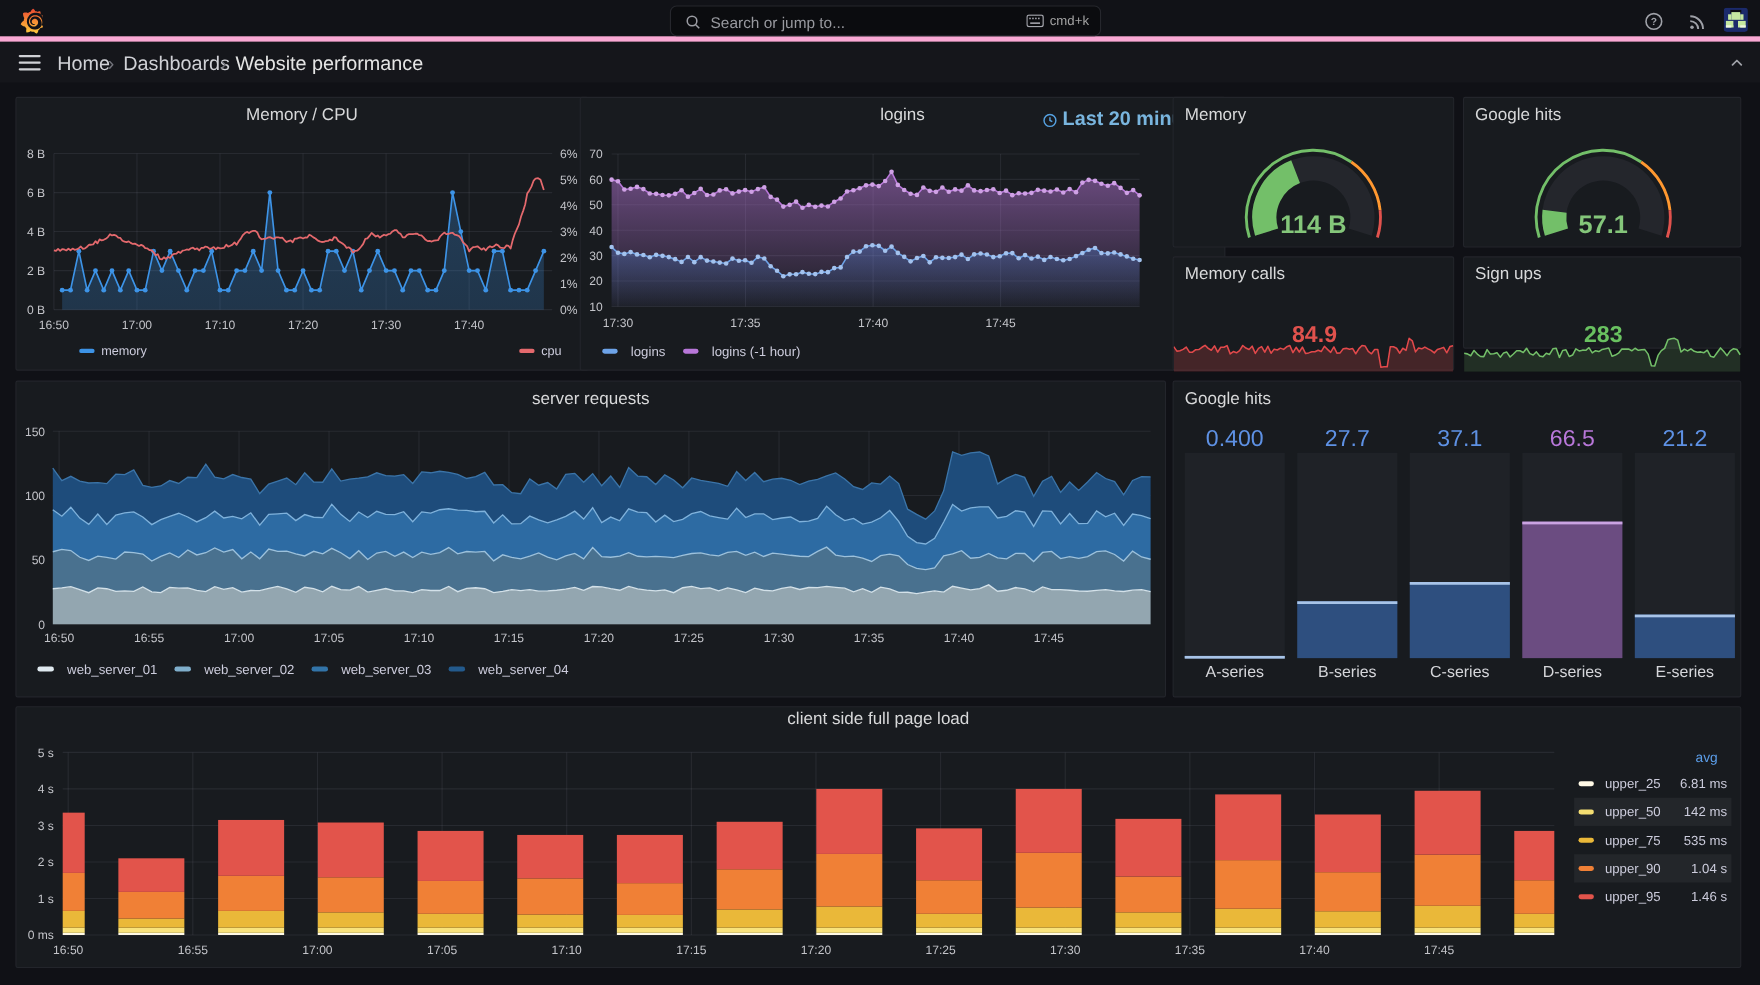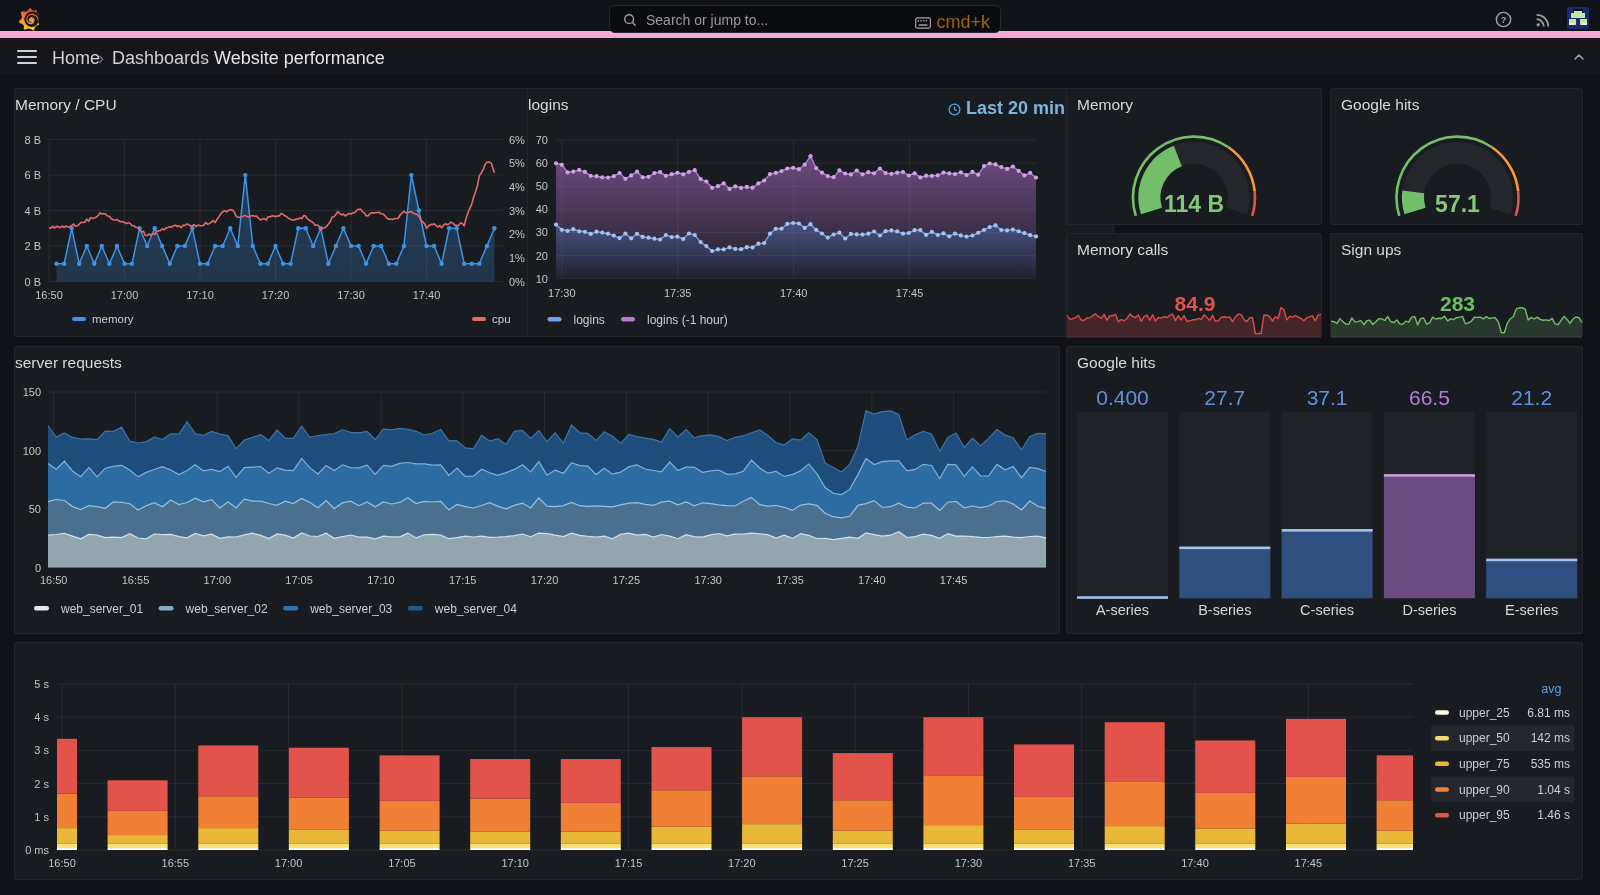--- a/index.html
+++ b/index.html
@@ -1,26 +1,26 @@
 <!DOCTYPE html>
 <html><head><meta charset="utf-8"><title>Website performance</title>
 <style>
 * { margin:0; padding:0; box-sizing:border-box; }
 html,body { width:1600px; height:895px; overflow:hidden; background:#101116; font-family:"Liberation Sans", sans-serif; }
-.topbar { position:absolute; left:0; top:0; width:1600px; height:38px; background:#111217; border-bottom:7px solid #f9a8d4; }
+.topbar { position:absolute; left:0; top:0; width:1600px; height:38px; background:#111217; border-bottom:5px solid #f9a8d4; }
 .crumbbar { position:absolute; left:0; top:38px; width:1600px; height:37px; background:#15161b; }
 .searchbox { position:absolute; left:609px; top:5px; width:392px; height:28px; background:#0b0c0f; border:1px solid #26272d; border-radius:6px; }
 .searchbox .ph { position:absolute; left:36px; top:6px; font-size:14px; color:#98999f; }
-.searchbox .kbd { position:absolute; right:10px; top:6px; font-size:18px; color:#a16207; }
+.searchbox .kbd { position:absolute; right:10px; top:6px; font-size:12px; color:#a3a3a3; }
 .crumb { position:absolute; top:10px; font-size:18px; color:#d0d1d6; font-weight:500; }
 .hamb { position:absolute; left:17px; top:12px; width:20px; height:14px; }
 .hamb div { height:2.4px; background:#d0d1d6; margin-bottom:3.4px; border-radius:1px; }
 .panel { position:absolute; background:#181b1f; border:1px solid #23252b; border-radius:2px; }
 .ptitle { position:absolute; top:7px; font-size:15.5px; font-weight:500; color:#d8d9da; z-index:3; }
-.pc { left:0; right:0; text-align:left; }
+.pc { left:0; right:0; text-align:center; }
 .pl { left:10px; }
 .timelab { position:absolute; right:11px; top:9px; font-size:18px; color:#79b5de; font-weight:700; }
 svg text { font-family:"Liberation Sans", sans-serif; }
 .topicon { position:absolute; top:11px; }
 </style></head>
 <body>
 <div class="topbar">
 <svg width="24" height="25" viewBox="0 0 100 104" style="position:absolute;left:16px;top:7px">
 <defs>
         <linearGradient id="glg" x1="0" y1="1" x2="0" y2="0">
@@ -429,21 +429,21 @@
     </svg>
   </div>
 <div class="panel" style="left:1066px;top:233px;width:256px;height:104px">
     <div class="ptitle pl">Memory calls</div>
     <svg width="256" height="104" viewBox="0 0 256 104" style="position:absolute;left:0;top:0">
       <path d="M0.0,81.1L2.9,85.2L5.7,84.8L8.6,83.6L11.4,81.5L14.3,86.1L17.1,86.2L20.0,83.9L22.8,83.8L25.7,81.7L28.5,79.9L31.4,82.7L34.2,84.4L37.1,80.4L40.0,86.1L42.8,81.7L45.7,81.7L48.5,80.2L51.4,87.7L54.2,85.6L57.1,86.7L59.9,84.7L62.8,80.1L65.6,82.4L68.5,83.7L71.3,80.7L74.2,87.3L77.1,82.7L79.9,81.1L82.8,86.2L85.6,80.8L88.5,87.1L91.3,83.4L94.2,84.2L97.0,82.5L99.9,83.6L102.7,81.3L105.6,80.1L108.4,86.6L111.3,81.7L114.2,86.0L117.0,81.5L119.9,87.4L122.7,86.8L125.6,85.8L128.4,85.8L131.3,84.4L134.1,85.6L137.0,80.8L139.8,83.6L142.7,86.3L145.6,81.4L148.4,87.1L151.3,86.8L154.1,83.1L157.0,82.7L159.8,83.4L162.7,82.9L165.5,87.6L168.4,82.9L171.2,80.1L174.1,80.6L176.9,85.5L179.8,87.6L182.7,83.7L185.5,83.7L188.4,99.9L191.2,99.5L194.1,99.5L196.9,81.3L199.8,81.2L202.6,82.6L205.5,87.1L208.3,82.6L211.2,84.5L214.0,73.6L216.9,75.8L219.8,85.9L222.6,82.4L225.5,83.1L228.3,81.5L231.2,83.2L234.0,84.5L236.9,86.8L239.7,83.7L242.6,82.8L245.4,81.8L248.3,86.7L251.1,81.1L254.0,80.4L254.0,104.0L0.0,104.0Z" fill="rgba(226,73,75,0.22)"></path>
       <path d="M0.0,81.1L2.9,85.2L5.7,84.8L8.6,83.6L11.4,81.5L14.3,86.1L17.1,86.2L20.0,83.9L22.8,83.8L25.7,81.7L28.5,79.9L31.4,82.7L34.2,84.4L37.1,80.4L40.0,86.1L42.8,81.7L45.7,81.7L48.5,80.2L51.4,87.7L54.2,85.6L57.1,86.7L59.9,84.7L62.8,80.1L65.6,82.4L68.5,83.7L71.3,80.7L74.2,87.3L77.1,82.7L79.9,81.1L82.8,86.2L85.6,80.8L88.5,87.1L91.3,83.4L94.2,84.2L97.0,82.5L99.9,83.6L102.7,81.3L105.6,80.1L108.4,86.6L111.3,81.7L114.2,86.0L117.0,81.5L119.9,87.4L122.7,86.8L125.6,85.8L128.4,85.8L131.3,84.4L134.1,85.6L137.0,80.8L139.8,83.6L142.7,86.3L145.6,81.4L148.4,87.1L151.3,86.8L154.1,83.1L157.0,82.7L159.8,83.4L162.7,82.9L165.5,87.6L168.4,82.9L171.2,80.1L174.1,80.6L176.9,85.5L179.8,87.6L182.7,83.7L185.5,83.7L188.4,99.9L191.2,99.5L194.1,99.5L196.9,81.3L199.8,81.2L202.6,82.6L205.5,87.1L208.3,82.6L211.2,84.5L214.0,73.6L216.9,75.8L219.8,85.9L222.6,82.4L225.5,83.1L228.3,81.5L231.2,83.2L234.0,84.5L236.9,86.8L239.7,83.7L242.6,82.8L245.4,81.8L248.3,86.7L251.1,81.1L254.0,80.4" fill="none" stroke="#e2494b" stroke-width="1.4" stroke-linejoin="round"></path>
       <text x="128.0" y="77.0" font-size="21" fill="#e0524d" text-anchor="middle" font-weight="700" font-family="Liberation Sans, sans-serif">84.9</text>
     </svg>
   </div>
-<div class="panel" style="left:1330px;top:233px;width:253px;height:104px">
+<div class="panel" style="left:1330px;top:233px;width:253px;height:84px">
     <div class="ptitle pl">Sign ups</div>
     <svg width="253" height="104" viewBox="0 0 253 104" style="position:absolute;left:0;top:0">
       <path d="M0.0,87.2L3.0,87.7L6.0,89.4L9.0,84.6L12.0,87.9L14.9,90.1L17.9,90.2L20.9,83.8L23.9,87.9L26.9,87.6L29.9,86.6L32.9,90.7L35.9,86.8L38.8,86.1L41.8,90.5L44.8,87.8L47.8,84.8L50.8,84.9L53.8,86.5L56.8,82.6L59.8,87.5L62.8,88.7L65.7,85.9L68.7,89.7L71.7,90.4L74.7,87.1L77.7,88.2L80.7,83.1L83.7,82.6L86.7,90.9L89.6,84.6L92.6,84.0L95.6,90.1L98.6,88.8L101.6,83.2L104.6,85.0L107.6,84.3L110.6,84.5L113.5,82.1L116.5,86.8L119.5,84.8L122.5,85.6L125.5,83.7L128.5,83.1L131.5,82.4L134.5,89.9L137.5,88.8L140.4,87.1L143.4,83.2L146.4,83.4L149.4,83.2L152.4,84.9L155.4,82.6L158.4,84.5L161.4,83.9L164.3,83.8L167.3,87.9L170.3,98.5L173.3,98.7L176.3,89.1L179.3,84.8L182.3,82.7L185.3,74.9L188.2,74.0L191.2,73.6L194.2,75.2L197.2,86.0L200.2,83.4L203.2,85.0L206.2,83.1L209.2,85.4L212.2,86.2L215.1,85.9L218.1,86.6L221.1,84.4L224.1,89.9L227.1,90.7L230.1,86.4L233.1,82.3L236.1,85.6L239.0,89.3L242.0,85.0L245.0,83.0L248.0,83.7L251.0,88.5L251.0,104.0L0.0,104.0Z" fill="rgba(115,191,105,0.18)"></path>
       <path d="M0.0,87.2L3.0,87.7L6.0,89.4L9.0,84.6L12.0,87.9L14.9,90.1L17.9,90.2L20.9,83.8L23.9,87.9L26.9,87.6L29.9,86.6L32.9,90.7L35.9,86.8L38.8,86.1L41.8,90.5L44.8,87.8L47.8,84.8L50.8,84.9L53.8,86.5L56.8,82.6L59.8,87.5L62.8,88.7L65.7,85.9L68.7,89.7L71.7,90.4L74.7,87.1L77.7,88.2L80.7,83.1L83.7,82.6L86.7,90.9L89.6,84.6L92.6,84.0L95.6,90.1L98.6,88.8L101.6,83.2L104.6,85.0L107.6,84.3L110.6,84.5L113.5,82.1L116.5,86.8L119.5,84.8L122.5,85.6L125.5,83.7L128.5,83.1L131.5,82.4L134.5,89.9L137.5,88.8L140.4,87.1L143.4,83.2L146.4,83.4L149.4,83.2L152.4,84.9L155.4,82.6L158.4,84.5L161.4,83.9L164.3,83.8L167.3,87.9L170.3,98.5L173.3,98.7L176.3,89.1L179.3,84.8L182.3,82.7L185.3,74.9L188.2,74.0L191.2,73.6L194.2,75.2L197.2,86.0L200.2,83.4L203.2,85.0L206.2,83.1L209.2,85.4L212.2,86.2L215.1,85.9L218.1,86.6L221.1,84.4L224.1,89.9L227.1,90.7L230.1,86.4L233.1,82.3L236.1,85.6L239.0,89.3L242.0,85.0L245.0,83.0L248.0,83.7L251.0,88.5" fill="none" stroke="#73bf69" stroke-width="1.4" stroke-linejoin="round"></path>
       <text x="126.5" y="77.0" font-size="21" fill="#69c160" text-anchor="middle" font-weight="700" font-family="Liberation Sans, sans-serif">283</text>
     </svg>
   </div>
 <div class="panel" style="left:14px;top:346px;width:1046px;height:288px">
     <div class="ptitle pc">server requests</div>
     <svg width="1046" height="288" viewBox="0 0 1046 288" style="position:absolute;left:0;top:0">
@@ -521,20 +521,21 @@
       <text x="362.4" y="58.0" font-size="21" fill="#b877d9" text-anchor="middle" font-weight="500" font-family="Liberation Sans, sans-serif">66.5</text>
       <text x="362.4" y="268.0" font-size="14.5" fill="#d5d6da" text-anchor="middle" font-weight="400" font-family="Liberation Sans, sans-serif">D-series</text>
       <rect x="419.2" y="64.7" width="91.0" height="186.6" fill="#1f2227"></rect>
       <rect x="419.2" y="211.7" width="91.0" height="39.6" fill="#2e4f7f"></rect>
       <rect x="419.2" y="211.7" width="91.0" height="2.5" fill="#a8c4e8"></rect>
       <text x="464.7" y="58.0" font-size="21" fill="#5e91e4" text-anchor="middle" font-weight="500" font-family="Liberation Sans, sans-serif">21.2</text>
       <text x="464.7" y="268.0" font-size="14.5" fill="#d5d6da" text-anchor="middle" font-weight="400" font-family="Liberation Sans, sans-serif">E-series</text>
     </svg>
   </div>
 <div class="panel" style="left:14px;top:642px;width:1569px;height:238px">
+    <div class="ptitle pc" style="top:2px">client side full page load</div>
     <svg width="1569" height="238" viewBox="0 0 1569 238" style="position:absolute;left:0;top:0">
       <line x1="42.0" y1="207.0" x2="1398.0" y2="207.0" stroke="rgba(204,204,220,0.09)" stroke-width="1"></line>
       <line x1="42.0" y1="173.8" x2="1398.0" y2="173.8" stroke="rgba(204,204,220,0.09)" stroke-width="1"></line>
       <line x1="42.0" y1="140.6" x2="1398.0" y2="140.6" stroke="rgba(204,204,220,0.09)" stroke-width="1"></line>
       <line x1="42.0" y1="107.4" x2="1398.0" y2="107.4" stroke="rgba(204,204,220,0.09)" stroke-width="1"></line>
       <line x1="42.0" y1="74.2" x2="1398.0" y2="74.2" stroke="rgba(204,204,220,0.09)" stroke-width="1"></line>
       <line x1="42.0" y1="41.0" x2="1398.0" y2="41.0" stroke="rgba(204,204,220,0.09)" stroke-width="1"></line>
       <line x1="47.0" y1="41.0" x2="47.0" y2="207.0" stroke="rgba(204,204,220,0.09)" stroke-width="1"></line>
       <line x1="160.3" y1="41.0" x2="160.3" y2="207.0" stroke="rgba(204,204,220,0.09)" stroke-width="1"></line>
       <line x1="273.6" y1="41.0" x2="273.6" y2="207.0" stroke="rgba(204,204,220,0.09)" stroke-width="1"></line>

